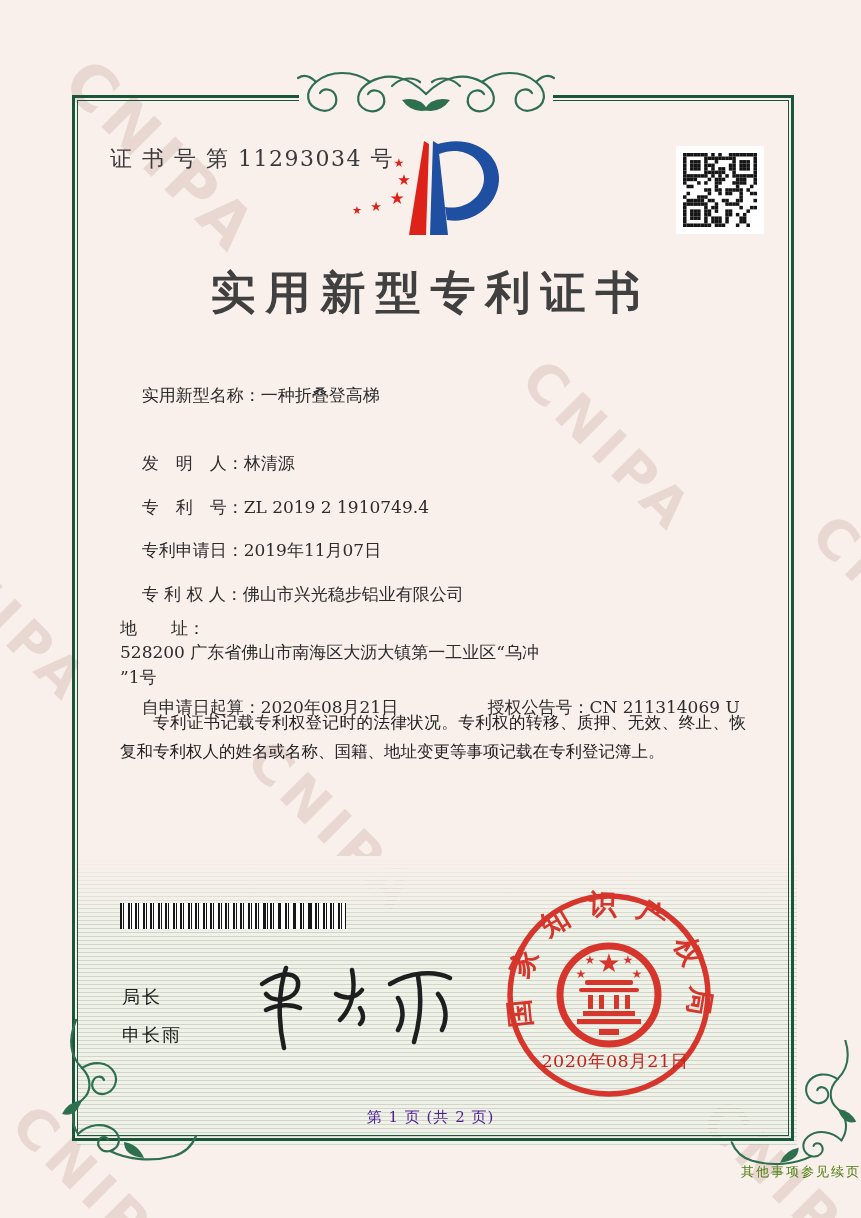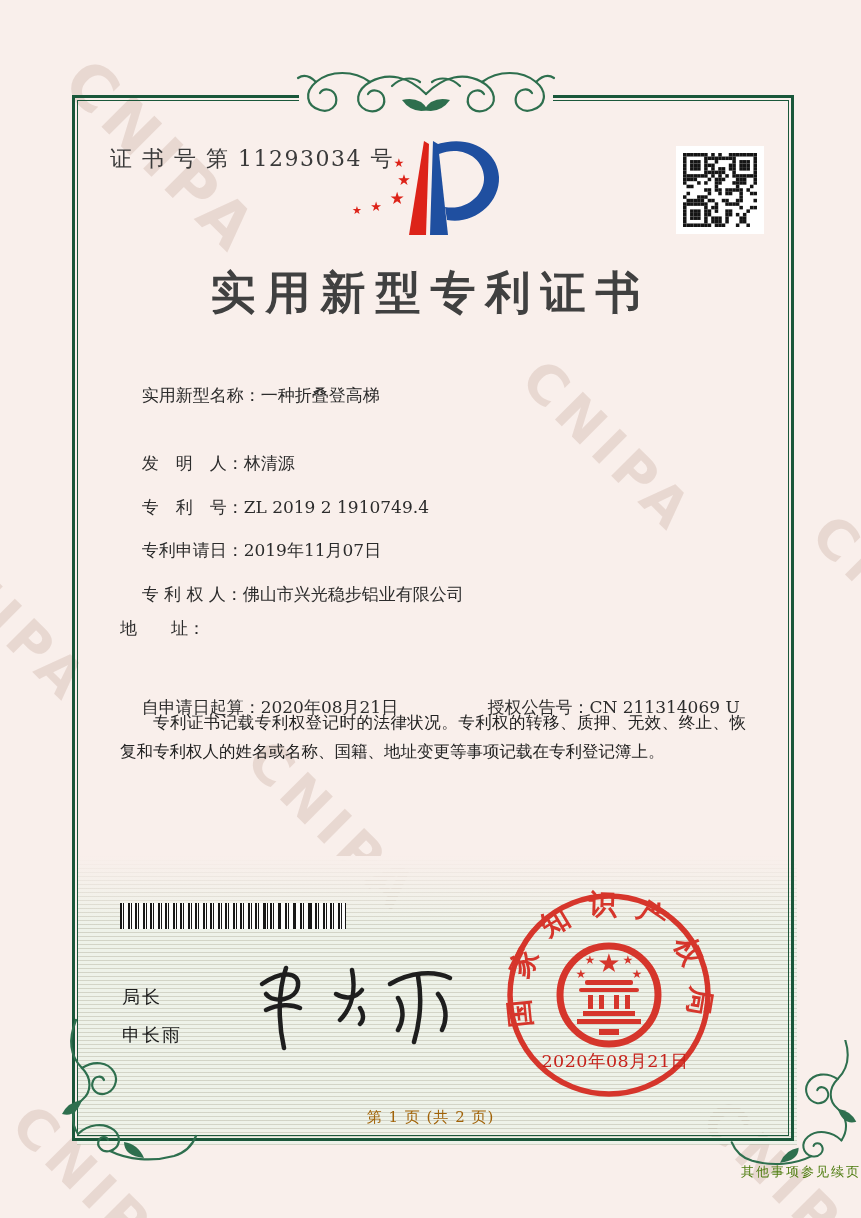--- a/index.html
+++ b/index.html
@@ -83,21 +83,21 @@
   #signoff-name{left:122px;top:1023px;}
   #signature{left:248px;top:950px;z-index:6;}
 
   #seal{left:502px;top:888px;z-index:7;opacity:.93;}
   #seal-date{
     left:520px;top:1049px;width:190px;text-align:center;
     font-size:17.5px;letter-spacing:.5px;color:#c6221b;z-index:8;
   }
 
   #page-number{left:0;top:1108px;width:861px;text-align:center;
-    font-size:15px;letter-spacing:1px;color:#a16207;z-index:6;}
+    font-size:15px;letter-spacing:1px;color:#4c1d95;z-index:6;}
   #continuation{left:0;top:1163px;width:861px;text-align:right;
     font-size:13px;letter-spacing:2px;color:#4d7c0f;z-index:6;}
 </style>
 </head>
 <body>
 
 <div>
 
   <div class="wm big" style="left:40px;top:120px;">CNIPA</div>
   <div class="wm" style="left:500px;top:415px;">CNIPA</div>
@@ -400,21 +400,21 @@
   <div class="row" style="top:476px;">
     <span class="lab">专　利　号：</span><span class="val">ZL 2019 2 1910749.4</span>
   </div>
   <div class="row" style="top:519px;">
     <span class="lab">专利申请日：</span><span class="val">2019年11月07日</span>
   </div>
   <div class="row" style="top:563px;">
     <span class="lab">专 利 权 人：</span><span class="val">佛山市兴光稳步铝业有限公司</span>
   </div>
   <div class="row addr" style="top:617px;flex-direction:column;">
-    <span class="lab">地　　址：</span>
+    <span class="lab">地　　址：</span><span class="lines"><span>528200 广东省佛山市南海区大沥大镇第一工业区“乌冲</span><br><span>”1号</span></span>
   </div>
   <div class="row" id="row-grant" style="top:676px;">
     <span class="lab">自申请日起算：</span><span class="val">2020年08月21日</span>
     <span id="grant-no-pair">
       <span class="lab">授权公告号：</span><span class="val">CN 211314069 U</span>
     </span>
   </div>
 
   <div id="paras" class="abs">
     <p>专利证书记载专利权登记时的法律状况。专利权的转移、质押、无效、终止、恢复和专利权人的姓名或名称、国籍、地址变更等事项记载在专利登记簿上。</p>

